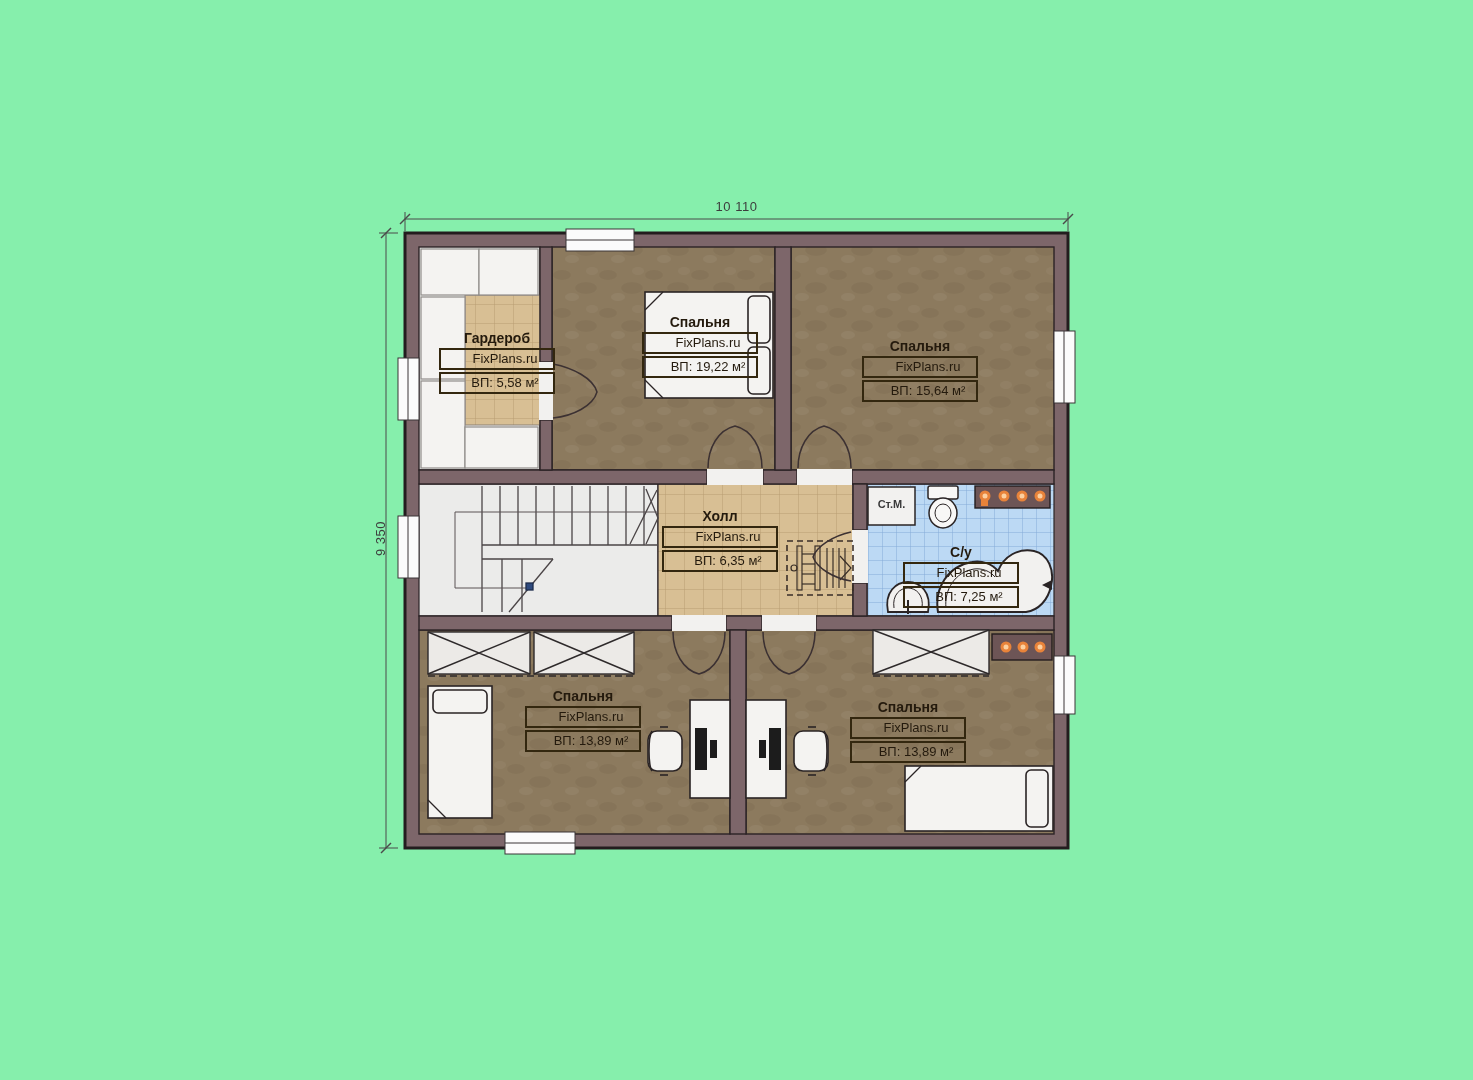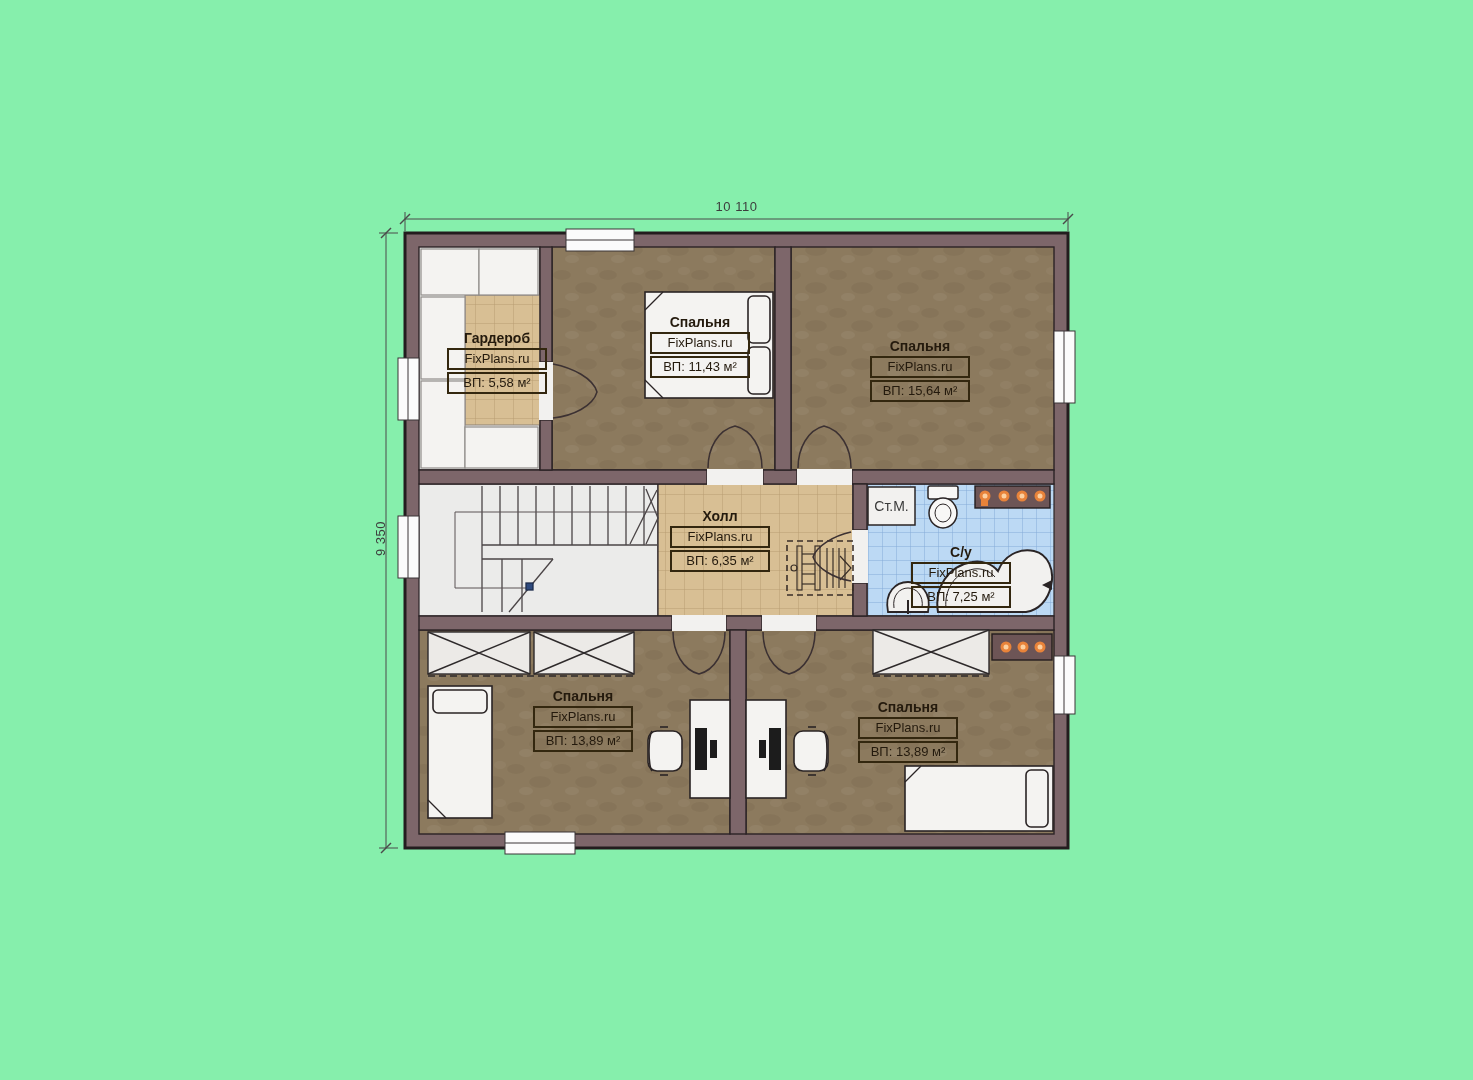--- a/index.html
+++ b/index.html
@@ -5,22 +5,22 @@
   html,body{margin:0;padding:0;background:#ffffff;}
   .canvas{position:relative;width:1473px;height:1080px;background:#86efac;overflow:hidden;
           font-family:"Liberation Sans","DejaVu Sans",sans-serif;}
   .plan-svg{position:absolute;left:0;top:0;}
   .dim-label{position:absolute;font-size:13px;color:#3d3d3d;letter-spacing:.5px;}
   .dim-top{left:405px;top:199px;width:663px;text-align:center;}
   .dim-left{left:330px;top:531px;width:100px;text-align:center;transform:rotate(-90deg);}
   .room-label{position:absolute;width:130px;text-align:center;color:#271c0f;}
   .room-name{font-size:14px;font-weight:700;margin-bottom:2px;color:#241a0d;}
   .label-box{display:block;width:92px;margin:0 auto 2px auto;border:2px solid #33270f;
-             padding:1px 2px 2px 2px;font-size:13px;line-height:15px;color:#241a0d;background:transparent;}
-  .fixture-label{position:absolute;font-size:14px;font-weight:400;color:#3a3a3a;}
+             padding:1px 2px 2px 18px;font-size:13px;line-height:15px;color:#241a0d;background:transparent;}
+  .fixture-label{position:absolute;font-size:11px;font-weight:700;color:#3a3a3a;}
 </style>
 </head>
 <body>
 
 <div class="canvas">
 
 <svg class="plan-svg" width="1473" height="1080" viewBox="0 0 1473 1080">
   <defs>
     <pattern id="wood" patternUnits="userSpaceOnUse" width="46" height="38">
       <rect width="46" height="38" fill="#8c7a5e"></rect>
@@ -272,21 +272,21 @@
 
 <div class="room-label" style="left:432px;top:330px;">
   <div class="room-name">Гардероб</div>
   <span class="label-box">FixPlans.ru</span>
   <span class="label-box">ВП: 5,58 м²</span>
 </div>
 
 <div class="room-label" style="left:635px;top:314px;">
   <div class="room-name">Спальня</div>
   <span class="label-box">FixPlans.ru</span>
-  <span class="label-box">ВП: 11,43 м²</span>
+  <span class="label-box">ВП: 19,22 м²</span>
 </div>
 
 <div class="room-label" style="left:855px;top:338px;">
   <div class="room-name">Спальня</div>
   <span class="label-box">FixPlans.ru</span>
   <span class="label-box">ВП: 15,64 м²</span>
 </div>
 
 <div class="room-label" style="left:655px;top:508px;">
   <div class="room-name">Холл</div>

